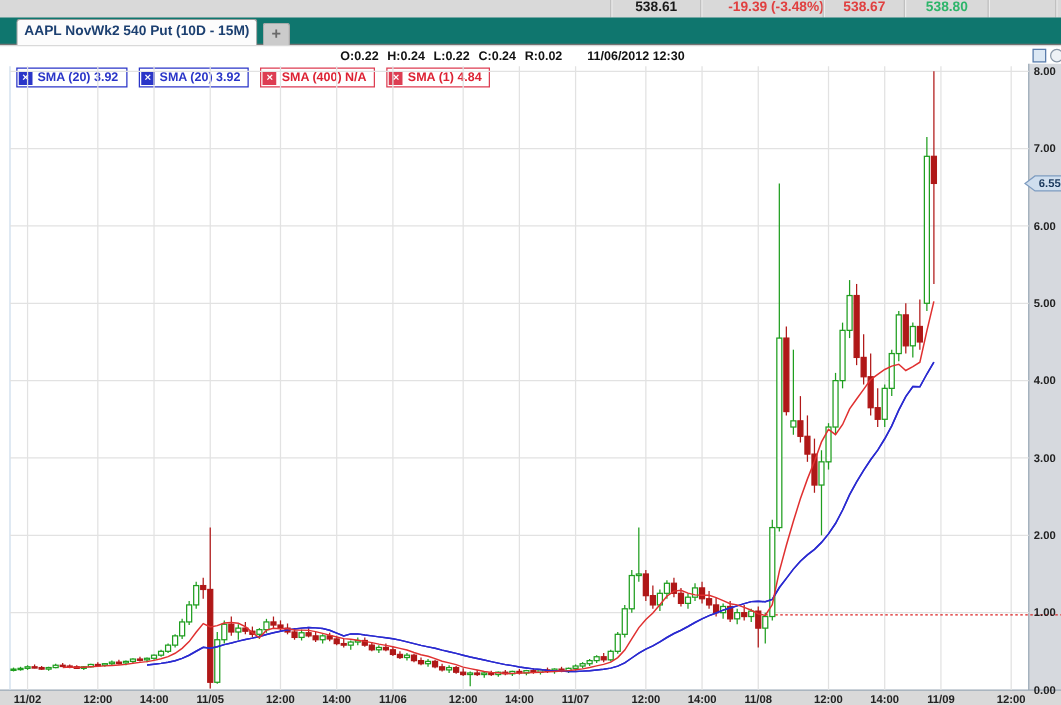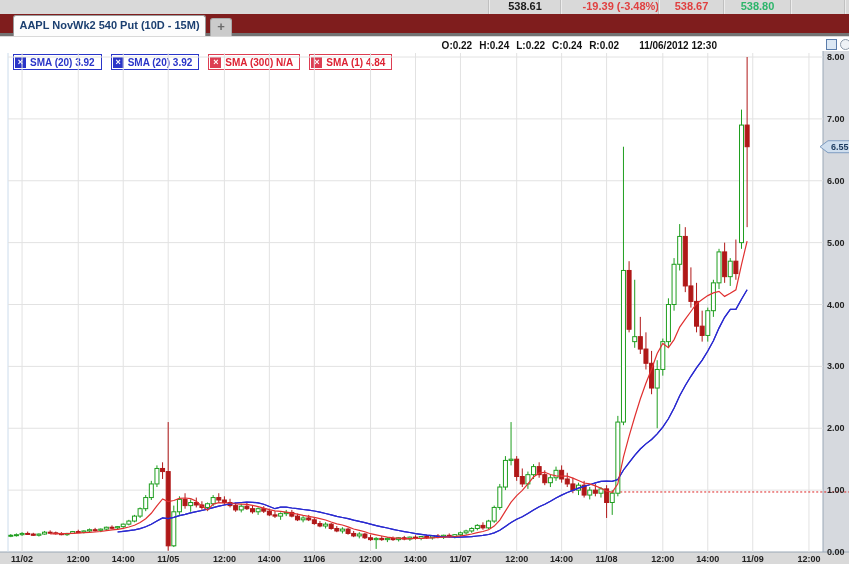--- a/index.html
+++ b/index.html
@@ -3,30 +3,30 @@
 <meta charset="utf-8">
 <style>
   html,body{margin:0;padding:0;}
   body{width:849px;height:564px;background:#d9d9d9;font-family:"Liberation Sans",sans-serif;overflow:hidden;position:relative;}
   
   .topbar{position:absolute;top:0;left:0;width:849px;height:14px;background:#d9d9d9;}
   .qcell{position:absolute;top:0;height:14px;line-height:13px;text-align:center;
          font-size:11px;font-weight:bold;border-left:1px solid #c0c0c0;box-shadow:inset 1px 0 0 #ececec;}
   .qdiv{position:absolute;top:0;height:14px;width:1px;background:#c0c0c0;box-shadow:1px 0 0 #ececec;}
   
-  .tabbar{position:absolute;top:14px;left:0;width:849px;height:22px;background:#7f1d1d;border-bottom:3px solid #737373;box-sizing:border-box;}
+  .tabbar{position:absolute;top:14px;left:0;width:849px;height:22px;background:#0f766e;border-bottom:1px solid #737373;box-sizing:border-box;}
   .tab-active{position:absolute;left:13px;top:1px;width:193px;height:21px;background:#fcfcfc;
               border:1px solid #9a9a9a;border-bottom:none;border-radius:3px 3px 0 0;box-sizing:border-box;
               color:#1b3f70;font-size:11px;font-weight:bold;text-align:center;line-height:19px;cursor:default;}
   .tab-plus{position:absolute;left:210px;top:4px;width:22px;height:18px;background:#cbcbcb;
             border:1px solid #a8a8a8;border-bottom:none;border-radius:3px 3px 0 0;box-sizing:border-box;
             color:#6a6a6a;font-size:13px;font-weight:bold;text-align:center;line-height:15px;cursor:default;}
   
   .chart-panel{position:absolute;top:37px;left:0;width:849px;height:527px;background:#ffffff;}
-  .ohlc{position:absolute;top:3px;left:0;width:717px;text-align:right;font-size:10px;font-weight:bold;color:#111111;white-space:nowrap;}
+  .ohlc{position:absolute;top:3px;left:0;width:813px;text-align:center;font-size:10px;font-weight:bold;color:#111111;white-space:nowrap;}
   .ohlc span{margin-left:7px;}
   .ohlc .ts{margin-left:20px;}
   .win-icons{position:absolute;top:1px;left:824px;width:25px;height:12px;}
   .icon-square{position:absolute;left:2px;top:1px;width:9px;height:9px;border:1px solid #5b7dab;background:#dce8f4;}
   .icon-circle{position:absolute;left:16px;top:1px;width:9px;height:9px;border:1px solid #8a98a8;border-radius:50%;background:#eef2f6;}
   
   .legend{position:absolute;top:17px;left:13px;display:flex;gap:9px;}
   .badge{display:flex;align-items:center;gap:4px;height:14px;padding:0 6px 0 1px;background:#ffffff;
          border:1px solid;font-size:10px;font-weight:bold;white-space:nowrap;cursor:default;}
   .badge .x{display:inline-block;width:11px;height:11px;line-height:11px;text-align:center;color:#ffffff;font-size:9px;font-weight:bold;cursor:pointer;}
@@ -67,21 +67,21 @@
     <div class="badge badge-blue">
       <span class="x">×</span>
       <span>SMA (20) 3.92</span>
     </div>
     <div class="badge badge-blue">
       <span class="x">×</span>
       <span>SMA (20) 3.92</span>
     </div>
     <div class="badge badge-red">
       <span class="x">×</span>
-      <span>SMA (300) N/A</span>
+      <span>SMA (400) N/A</span>
     </div>
     <div class="badge badge-red">
       <span class="x">×</span>
       <span>SMA (1) 4.84</span>
     </div>
   </div>
 
   <svg id="plot" width="849" height="527" viewBox="0 0 849 527" style="position:absolute;top:0;left:0;">
       <rect x="823" y="14" width="26" height="501" fill="#d6d9de"></rect>
       <rect x="0" y="515" width="849" height="12" fill="#d9d9d9"></rect>

